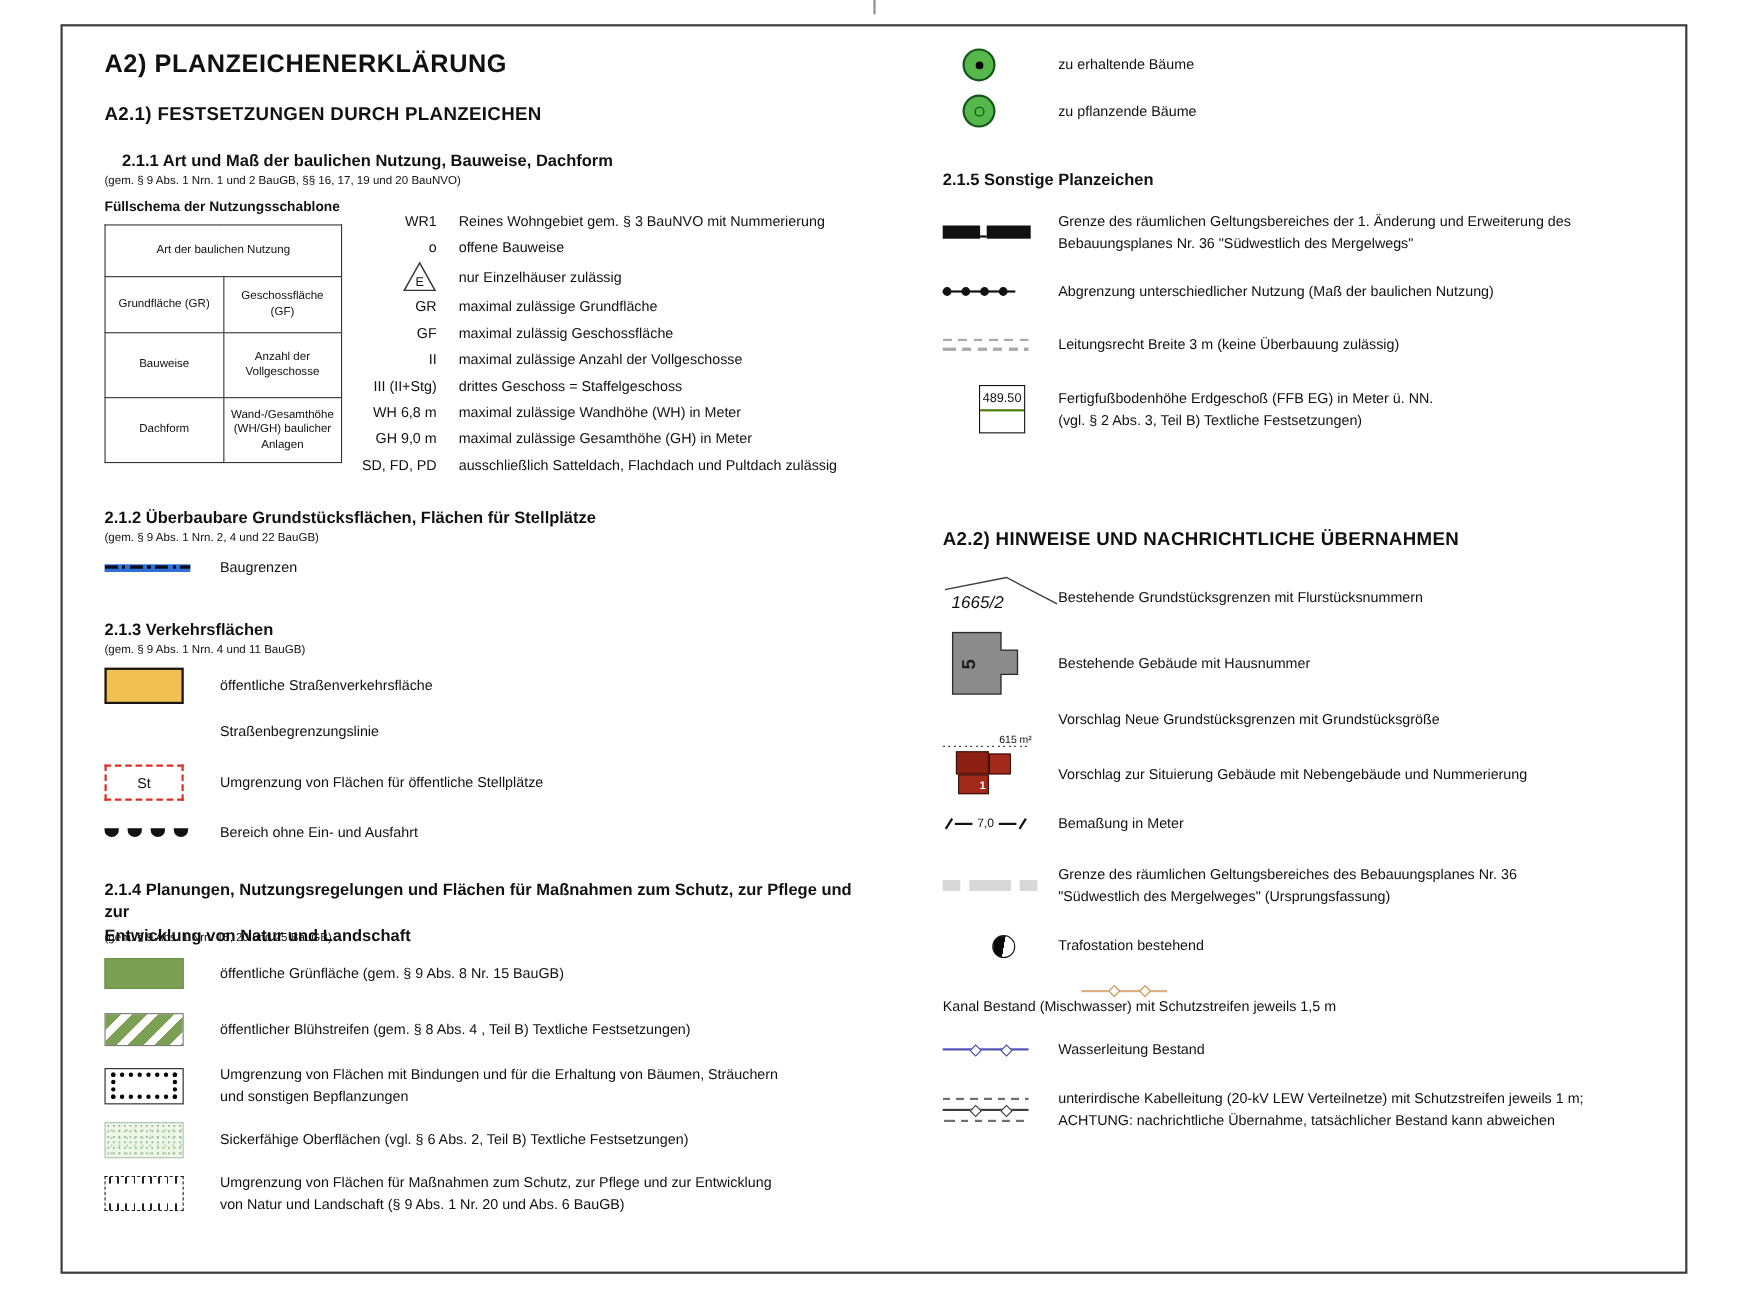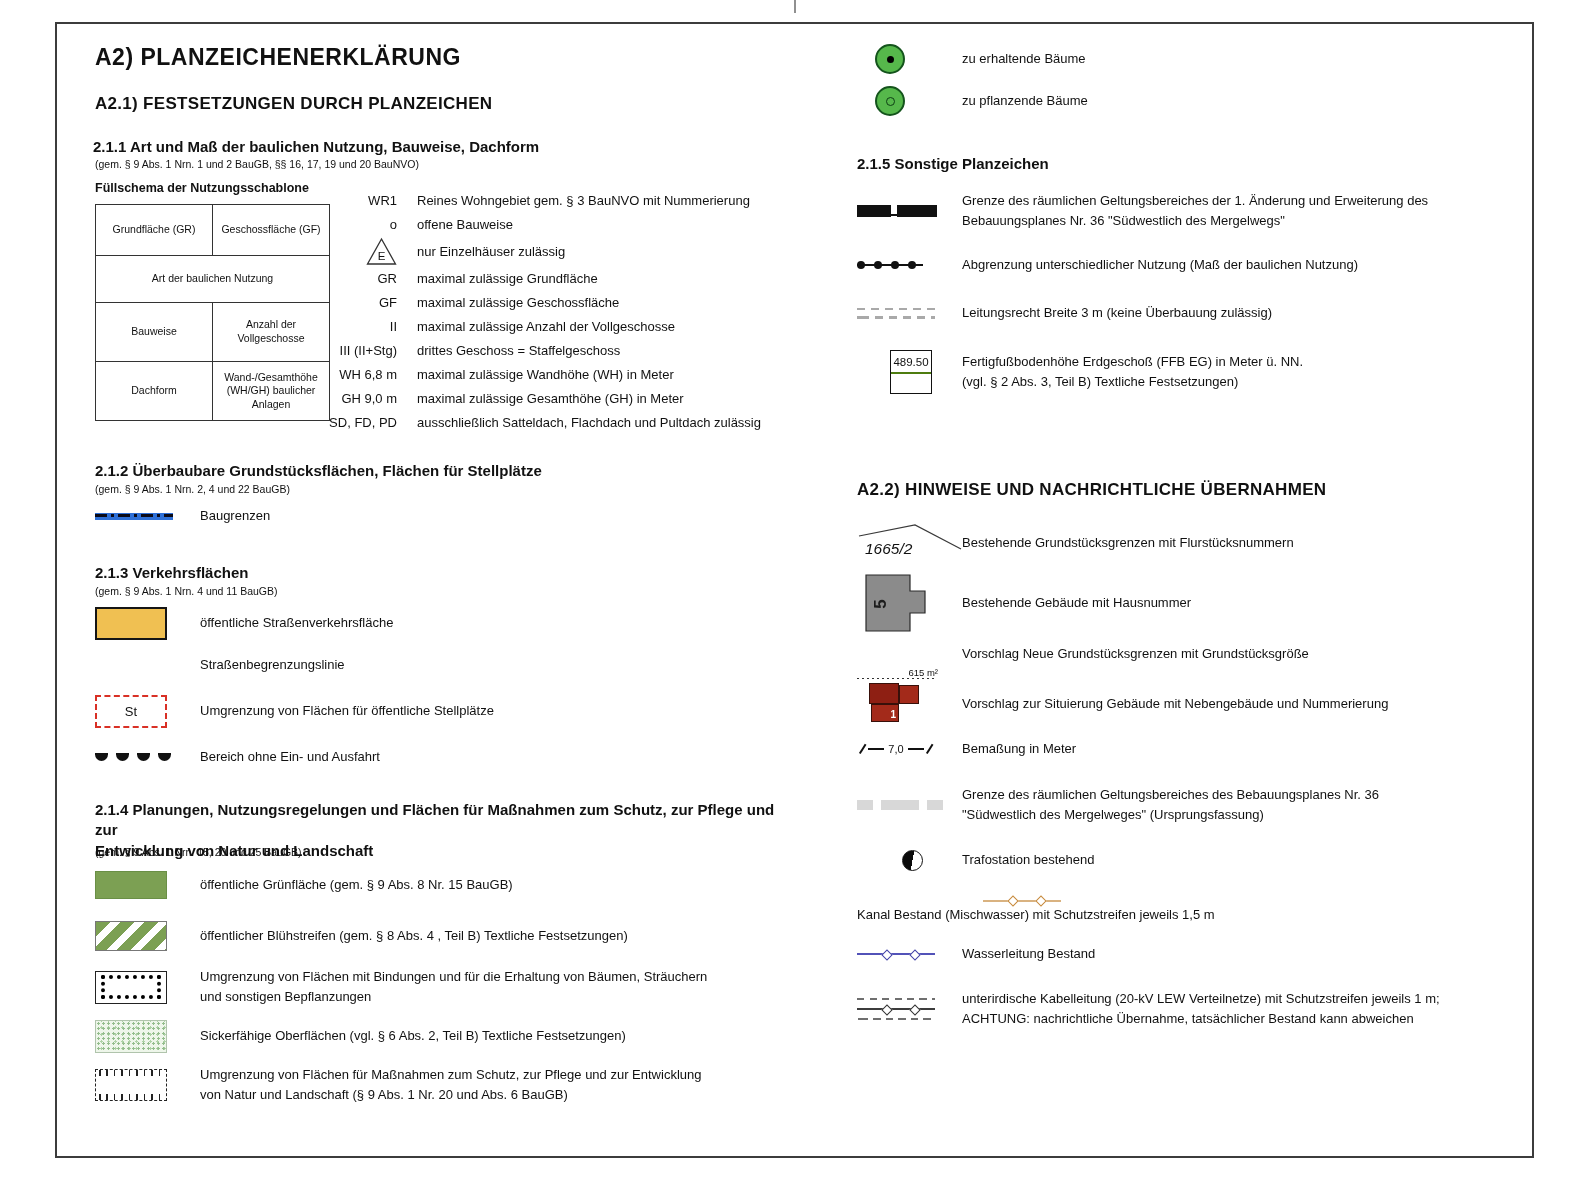--- a/index.html
+++ b/index.html
@@ -114,34 +114,34 @@
 <body>
 
 <div class="page">
   <div class="fold-tick"></div>
 
   <div class="frame">
 
     <div class="h1" style="left:38px;top:20px;">A2)  PLANZEICHENERKLÄRUNG</div>
     <div class="h2" style="left:38px;top:70px;">A2.1)  FESTSETZUNGEN DURCH PLANZEICHEN</div>
 
-    <div class="h3" style="left:36px;top:113px;">2.1.1 Art und Maß der baulichen Nutzung, Bauweise, Dachform</div>
+    <div class="h3" style="left:54px;top:113px;">2.1.1 Art und Maß der baulichen Nutzung, Bauweise, Dachform</div>
     <div class="ref" style="left:38px;top:134px;">(gem. § 9 Abs. 1 Nrn. 1 und 2 BauGB, §§ 16, 17, 19 und 20 BauNVO)</div>
 
     <div class="h4" style="left:38px;top:157px;">Füllschema der Nutzungsschablone</div>
 
     <table class="schema-table" style="left:38px;top:180px;">
       <tbody>
           <tr>
+            <td colspan="2" style="height:42px;">Art der baulichen Nutzung</td>
+          </tr>
+      <tr>
         <td style="height:46px;width:108px;">Grundfläche (GR)</td>
         <td style="width:108px;">Geschossfläche (GF)</td>
       </tr>
-      <tr>
-            <td colspan="2" style="height:42px;">Art der baulichen Nutzung</td>
-          </tr>
       <tr>
         <td style="height:54px;">Bauweise</td>
         <td>Anzahl der Vollgeschosse</td>
       </tr>
       <tr>
         <td style="height:54px;">Dachform</td>
         <td>Wand-/Gesamthöhe (WH/GH) baulicher Anlagen</td>
       </tr>
     </tbody>
       </table>
@@ -163,21 +163,21 @@
           </svg>
         </span>
         <span class="code-desc">nur Einzelhäuser zulässig</span>
       </div>
       <div class="code-row">
         <span class="code-cell">GR</span>
         <span class="code-desc">maximal zulässige Grundfläche</span>
       </div>
       <div class="code-row">
         <span class="code-cell">GF</span>
-        <span class="code-desc">maximal zulässige Geschossfläche</span>
+        <span class="code-desc">maximal zulässig Geschossfläche</span>
       </div>
       <div class="code-row">
         <span class="code-cell">II</span>
         <span class="code-desc">maximal zulässige Anzahl der Vollgeschosse</span>
       </div>
       <div class="code-row">
         <span class="code-cell">III (II+Stg)</span>
         <span class="code-desc">drittes Geschoss = Staffelgeschoss</span>
       </div>
       <div class="code-row">

